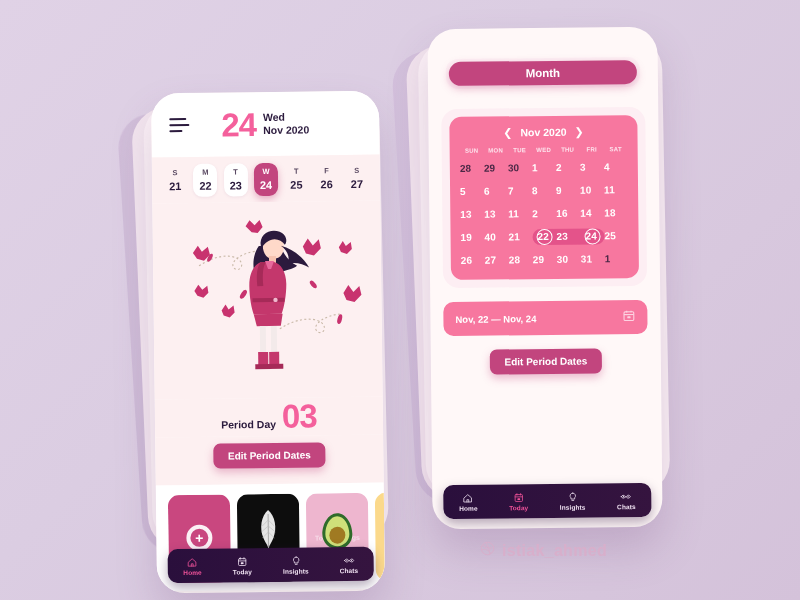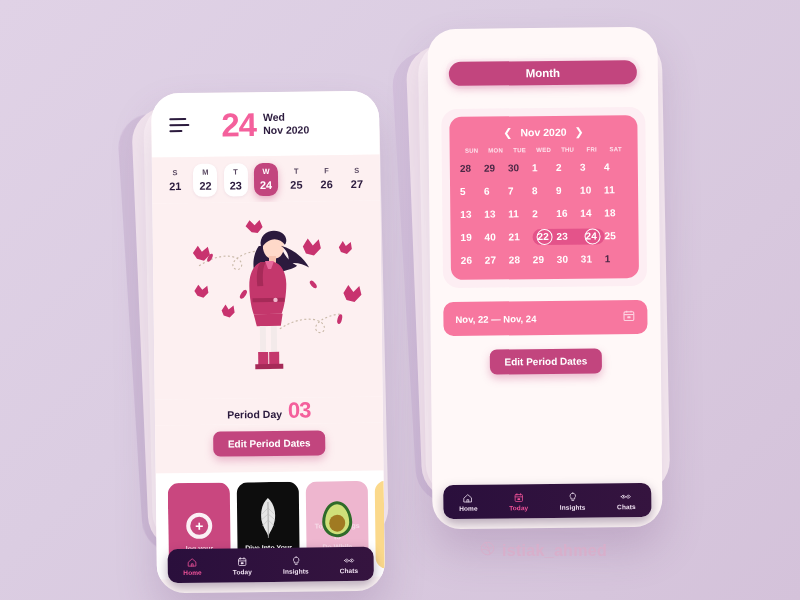--- a/index.html
+++ b/index.html
@@ -86,21 +86,21 @@
     position:relative; height: 196px; background:#fdf0f1; overflow:hidden;
   }
   .illus svg { position:absolute; left:0; top:0; }
 
   
   .period-row {
     background:#fdf0f1; text-align:center; padding-top: 0px;
     display:flex; align-items:baseline; justify-content:center; gap:6px;
   }
   .period-row .plabel { font-size:10.5px; font-weight:700; color:#2b1a3d; }
-  .period-row .pnum { font-size:22px; font-weight:700; color:#f4609c; letter-spacing:-1px; }
+  .period-row .pnum { font-size:33px; font-weight:700; color:#f4609c; letter-spacing:-1px; }
   .epd-wrap { background:#fdf0f1; text-align:center; padding: 7px 0 16px; }
   .btn-epd {
     display:inline-block; background:#c2457e; color:#fff;
     font-size:10px; font-weight:700; padding: 7px 15px; border-radius: 7px;
     border:none; cursor:pointer;
     box-shadow: 0 4px 9px rgba(194,69,126,.35);
   }
 
   
   .cards-panel { background:#ffffff; padding: 10px 0 8px 12px; }

